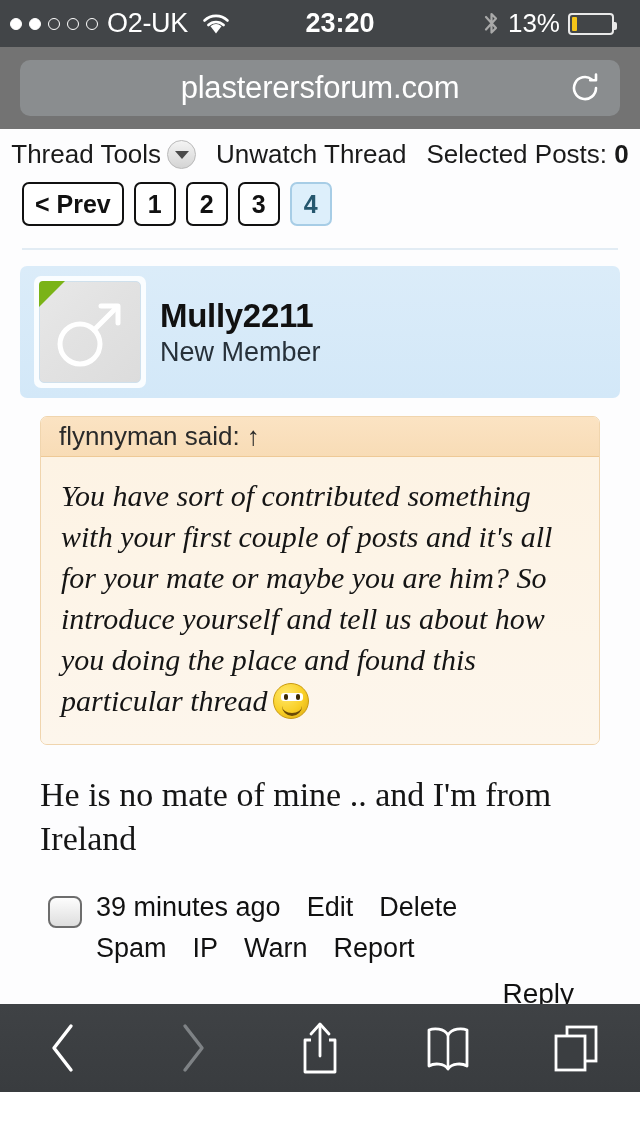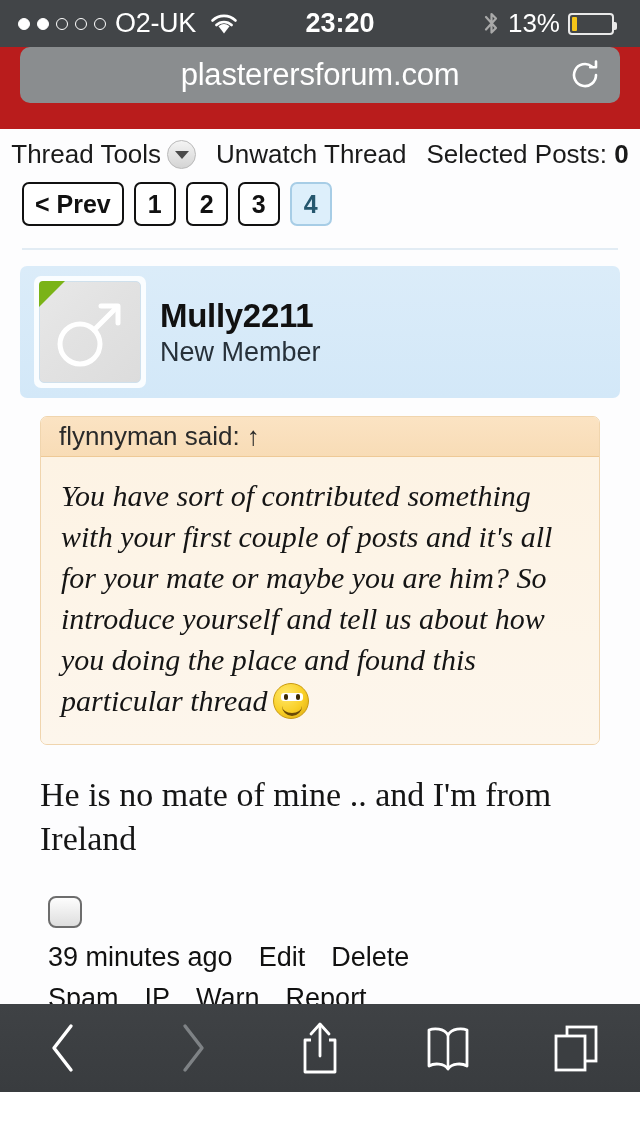--- a/index.html
+++ b/index.html
@@ -11,21 +11,21 @@
   }
 
   
   #status-bar {
     height:47px; width:640px;
     background:#424548;
     display:flex; align-items:center;
     position:relative;
     color:#ffffff;
   }
-  #status-left { display:flex; align-items:center; padding-left:18px; gap:9px; }
+  #status-left { display:flex; align-items:center; padding-left:10px; gap:9px; }
   .dots { display:flex; align-items:center; gap:7px; }
   .dot { width:12px; height:12px; border-radius:50%; border:1.8px solid #ffffff; }
   .dot.filled { background:#ffffff; }
   #carrier { font-size:27px; letter-spacing:-0.3px; font-weight:400; }
   #wifi-icon { margin-left:4px; display:flex; align-items:center; }
   #status-center {
     position:absolute; left:0; right:0; text-align:center;
     font-size:27px; font-weight:600; letter-spacing:0px;
     pointer-events:none;
     padding-left:40px;
@@ -42,22 +42,22 @@
   }
   #battery:after {
     content:""; position:absolute; right:-5px; top:7px;
     width:3px; height:8px; background:#e9e9e9; border-radius:0 2px 2px 0;
   }
   #battery-fill { height:100%; background:#f5c518; border-radius:1px; }
 
   
   #url-bar-wrap {
     height:82px; width:640px;
-    background:#b91c1c;
-    display:flex; align-items:flex-start; justify-content:center;
+    background:#737373;
+    display:flex; align-items:center; justify-content:center;
     padding:0 4px;
   }
   #url-bar {
     width:600px; height:56px;
     background:#8a8d8f; border-radius:10px;
     display:flex; align-items:center; justify-content:center;
     position:relative;
   }
   #url-text {
     font-size:31px; color:#ffffff; letter-spacing:-0.2px; font-weight:400;
@@ -192,21 +192,21 @@
   
   #post-body {
     margin:28px 40px 0 40px;
     font-family:"Liberation Serif", serif;
     font-size:34px;
     line-height:1.32;
     color:#151515;
   }
 
   
-  #post-footer { margin:30px 14px 0 48px; display:flex; align-items:flex-start; gap:14px;flex-direction:column; }
+  #post-footer { margin:30px 14px 0 48px; display:flex; align-items:flex-start; gap:14px; }
   #post-checkbox {
     width:34px; height:32px; flex:none; margin-top:4px;
     border:2px solid #6d6d6d; border-radius:8px;
     background:linear-gradient(#fdfdfd,#dedede);
   }
   #footer-links {
     display:flex; flex-wrap:wrap; gap:10px 26px;
     font-size:27px; color:#111111;
     max-width:430px;
   }

